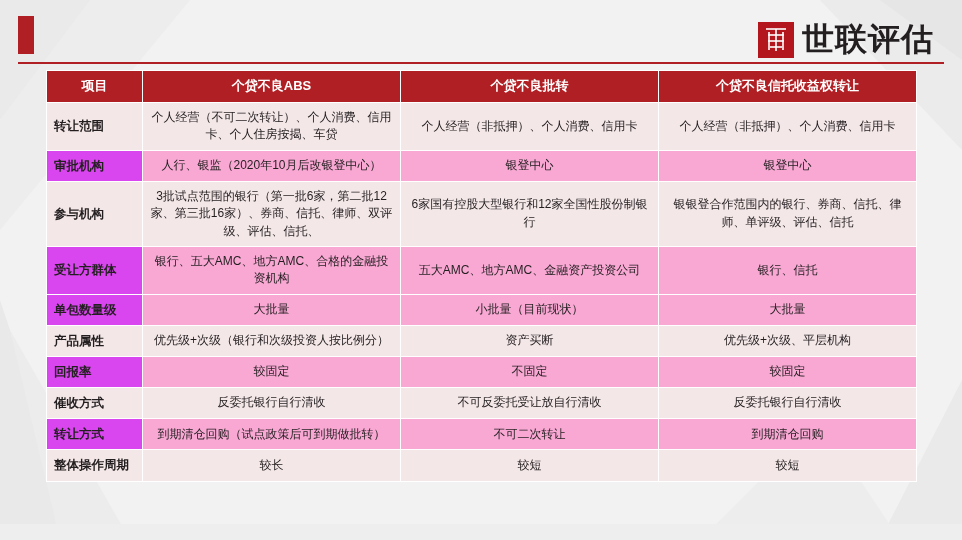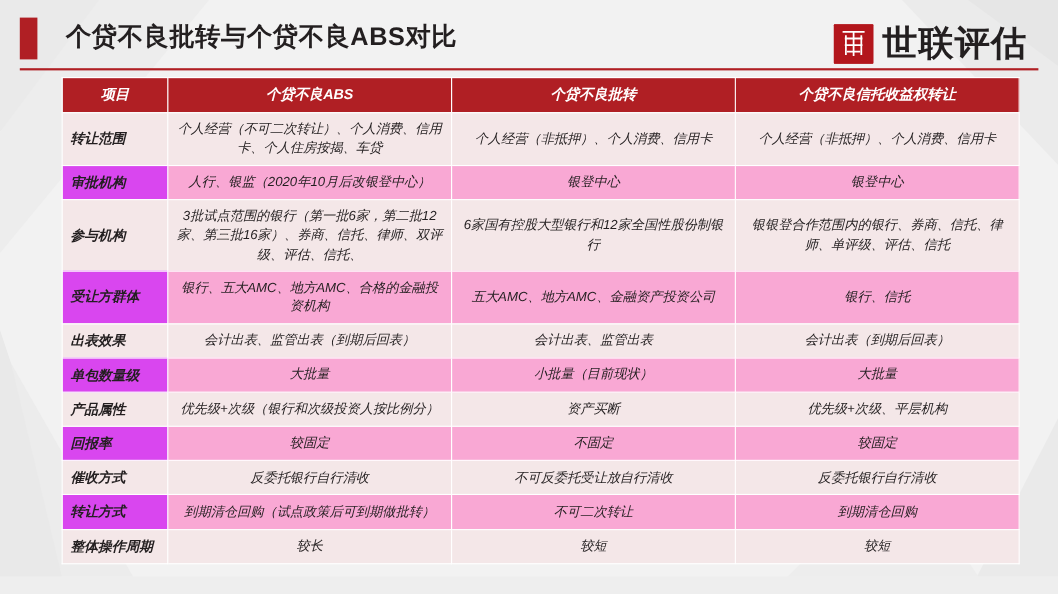--- a/index.html
+++ b/index.html
@@ -79,28 +79,27 @@
   .logo-mark svg { position: absolute; left: 0; top: 0; }
   .logo-text {
     font-size: 32px;
     font-weight: bold;
     color: #231f20;
     letter-spacing: 1px;
   }
 
   table.cmp {
     position: absolute;
-    left: 56px;
+    left: 46px;
     top: 70px;
     width: 870px;
     border-collapse: collapse;
     table-layout: fixed;
     font-size: 12px;
     color: #231f20;
-    font-style: italic;
   }
   table.cmp col.c0 { width: 96px; }
   table.cmp col.c1 { width: 258px; }
   table.cmp col.c2 { width: 258px; }
   table.cmp col.c3 { width: 258px; }
 
   table.cmp thead th {
     background: #b01f24;
     color: #ffffff;
     font-size: 13px;
@@ -145,21 +144,20 @@
       <polygon points="962,0 820,0 962,150" fill="#ebebeb"></polygon>
       <polygon points="962,60 880,0 962,0" fill="#e6e6e6"></polygon>
       <polygon points="962,380 880,540 962,540" fill="#eaeaea"></polygon>
       <polygon points="700,540 820,420 900,540" fill="#ededed"></polygon>
       <rect x="0" y="524" width="962" height="16" fill="#eeeeee"></rect>
     </svg>
   </div>
 
   <div class="header">
     <div class="title-accent"></div>
-    <div class="slide-title">个贷不良批转与个贷不良ABS对比</div>
     <div class="title-rule"></div>
     <div class="logo">
       <div class="logo-mark">
         <svg width="36" height="36" viewBox="0 0 36 36">
           <rect x="0" y="0" width="36" height="36" fill="#b3161c"></rect>
           <g stroke="#ffffff" stroke-width="1.6" fill="none">
             <path d="M8 7 h20"></path>
             <path d="M18 7 v22"></path>
             <path d="M10 13 h16"></path>
             <path d="M10 19 h16"></path>
@@ -206,26 +204,20 @@
         <td class="just">3批试点范围的银行（第一批6家，第二批12家、第三批16家）、券商、信托、律师、双评级、评估、信托、</td>
         <td class="just">6家国有控股大型银行和12家全国性股份制银行</td>
         <td class="just">银银登合作范围内的银行、券商、信托、律师、单评级、评估、信托</td>
       </tr>
       <tr class="even">
         <td class="label">受让方群体</td>
         <td class="just">银行、五大AMC、地方AMC、合格的金融投资机构</td>
         <td class="just">五大AMC、地方AMC、金融资产投资公司</td>
         <td>银行、信托</td>
       </tr>
-      <tr class="odd">
-        <td class="label">出表效果</td>
-        <td>会计出表、监管出表（到期后回表）</td>
-        <td>会计出表、监管出表</td>
-        <td>会计出表（到期后回表）</td>
-      </tr>
       <tr class="even">
         <td class="label">单包数量级</td>
         <td>大批量</td>
         <td>小批量（目前现状）</td>
         <td>大批量</td>
       </tr>
       <tr class="odd">
         <td class="label">产品属性</td>
         <td class="just">优先级+次级（银行和次级投资人按比例分）</td>
         <td>资产买断</td>

